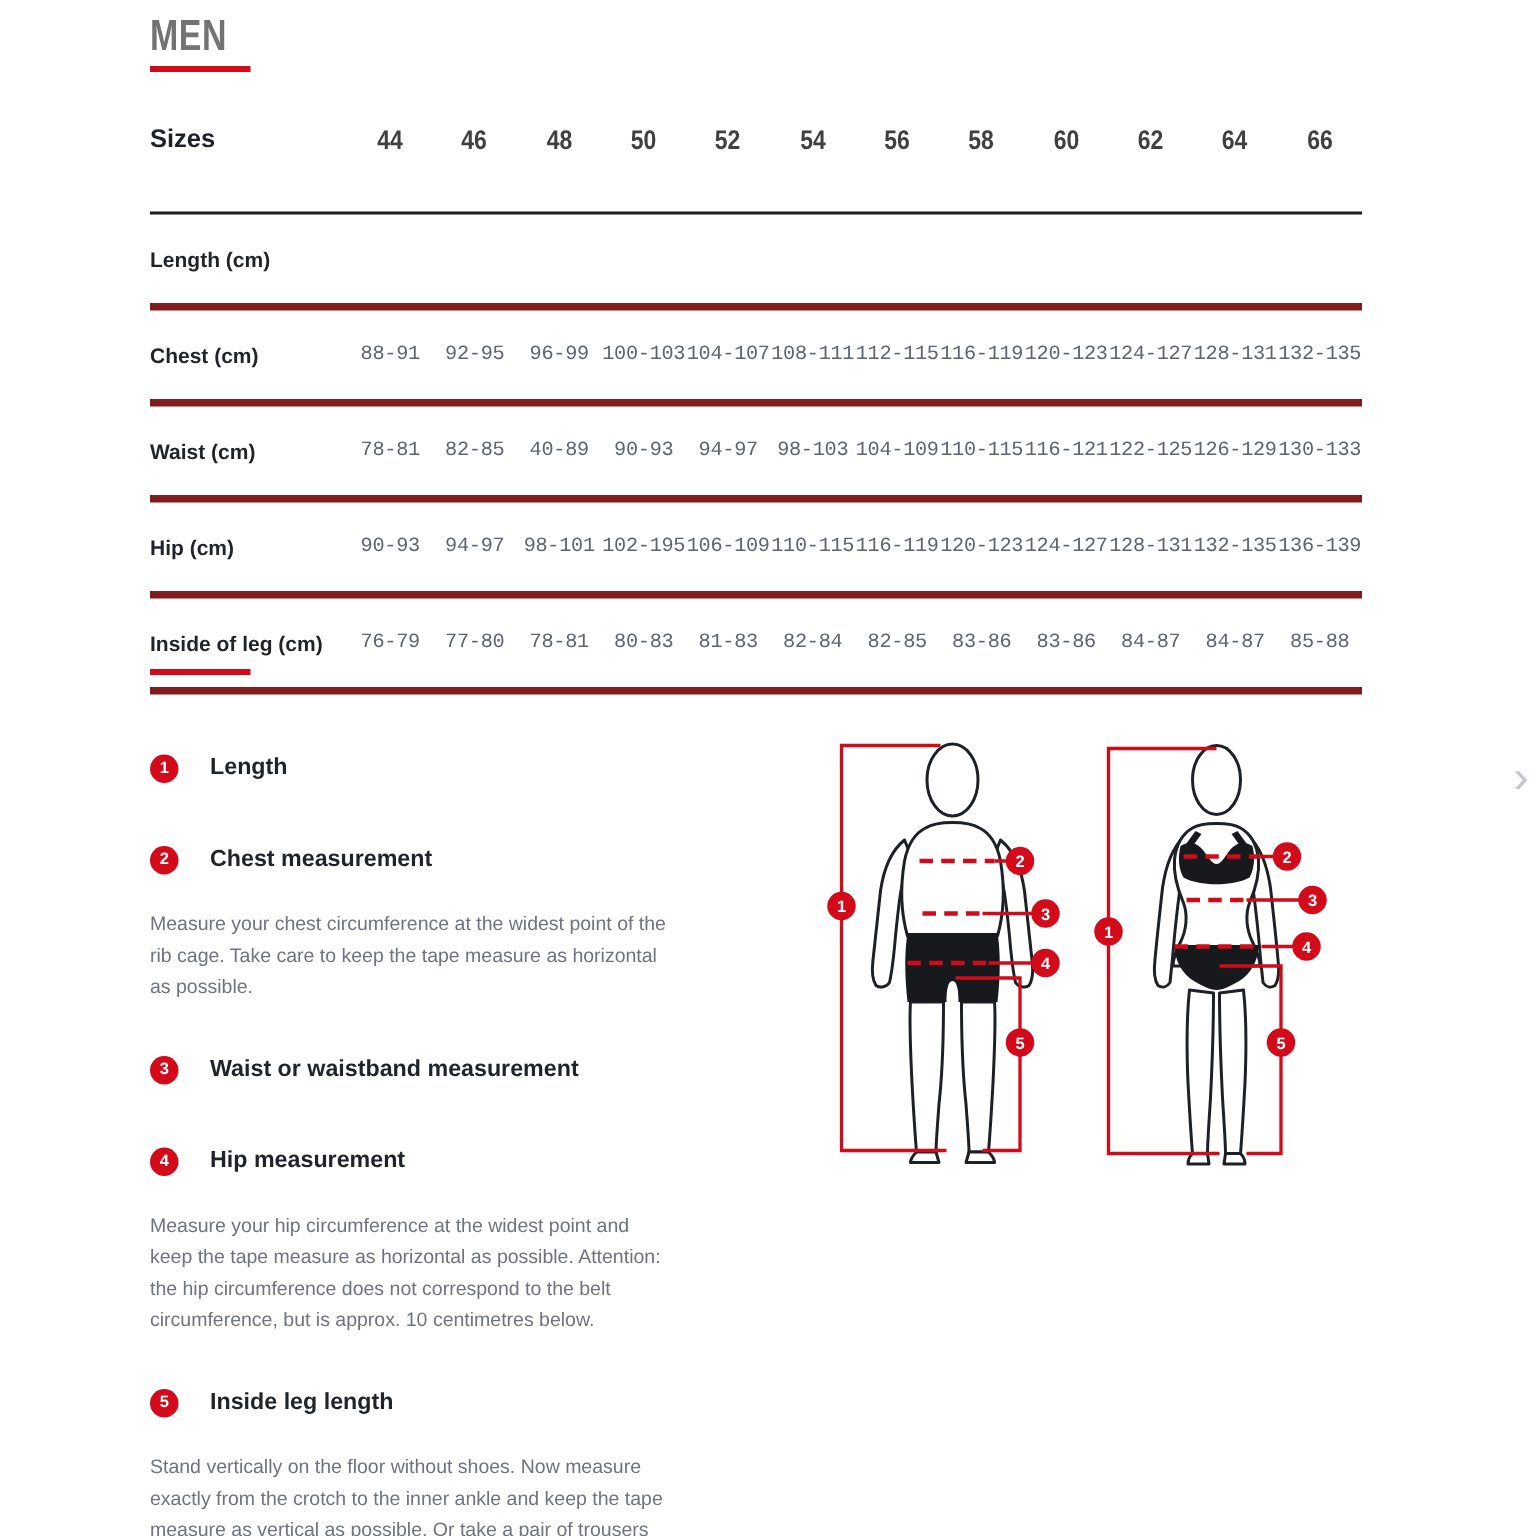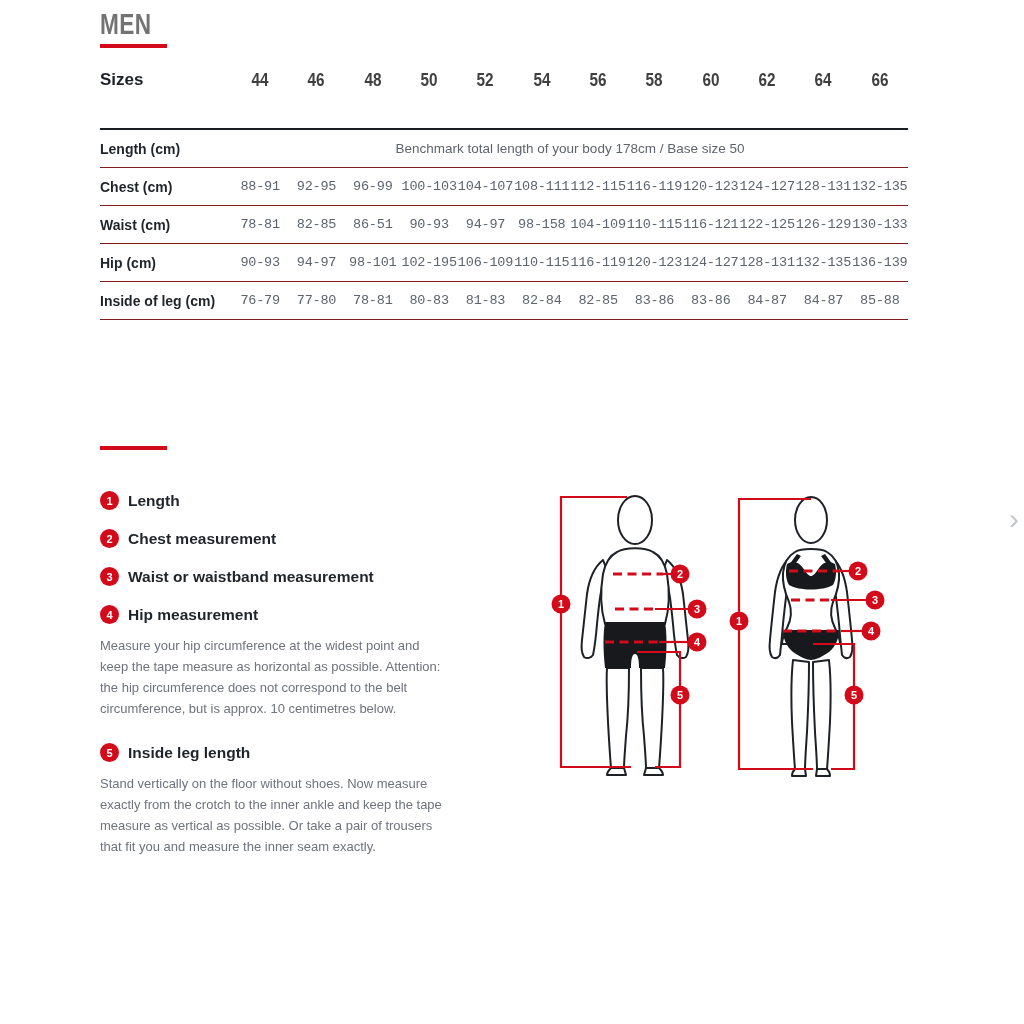--- a/index.html
+++ b/index.html
@@ -3,37 +3,37 @@
 <meta charset="utf-8">
 <style>
   html,body{margin:0;padding:0;background:#fff;}
   #page{position:relative;width:1024px;height:1024px;background:#fff;overflow:hidden;
         font-family:"Liberation Sans","DejaVu Sans",sans-serif;color:#21262c;}
   .condensed{display:inline-block;transform:scaleX(0.78);transform-origin:0 60%;letter-spacing:.5px;}
   
   .sec-title{position:absolute;left:100px;font-size:29px;font-weight:700;color:#737373;white-space:nowrap;}
   .red-underline{position:absolute;left:100px;width:67px;height:4px;background:var(--red);}
   
-  #size-table{position:absolute;left:100px;top:60px;width:808px;}
+  #size-table{position:absolute;left:100px;top:73px;width:808px;}
   .t-grid{display:grid;grid-template-columns:132px repeat(12,1fr);align-items:center;}
   .t-header{height:40px;}
   .t-header .h-label{font-size:17px;font-weight:700;color:#1d2127;}
   .t-header .h-size{text-align:center;font-size:18px;font-weight:700;color:#404040;}
   .t-header .h-size span{display:inline-block;transform:scaleX(.85);}
   #t-rows{margin-top:28px;border-top:2px solid #191c20;}
-  .t-row{height:38px;border-bottom:1px solid #7f1d1d;box-sizing:border-box;}
+  .t-row{height:64px;border-bottom:5px solid #7f1d1d;box-sizing:border-box;}
   .r-label{font-size:14px;font-weight:700;color:#1f242a;}
   .r-val{text-align:center;font-size:13.5px;color:#5d646e;letter-spacing:-.2px;white-space:nowrap;font-family:Liberation Mono, monospace;}
   .r-span{grid-column:2 / -1;text-align:center;font-size:13.5px;color:#5d646e;}
   
   #hm-list{position:absolute;left:100px;top:472px;width:346px;}
   .hm-item{display:flex;align-items:center;gap:9px;margin-top:19px;}
   .num-badge{flex:0 0 auto;width:19px;height:19px;border-radius:50%;background:var(--red);color:#fff;
              font-size:11px;font-weight:700;display:flex;align-items:center;justify-content:center;}
-  .hm-title{font-size:15.5px;font-weight:700;color:#1f242a;margin:0;}
+  .hm-title{font-size:15.5px;font-weight:700;color:#1f242a;margin:12px;}
   .hm-para{margin:11px 0 24px 0;font-size:13px;line-height:21px;color:#6e737c;}
   
   #diagrams{position:absolute;left:543px;top:472px;width:360px;height:320px;display:flex;gap:-4px;}
   .fig{width:180px;height:320px;}
   .carousel-arrow{position:absolute;left:1009px;top:502px;font-size:30px;color:#c3c7cc;user-select:none;}
 </style>
 </head>
 <body>
 
 <div id="page" style="--red:#d20a1a;">
@@ -56,45 +56,44 @@
       <div class="h-size"><span>58</span></div>
       <div class="h-size"><span>60</span></div>
       <div class="h-size"><span>62</span></div>
       <div class="h-size"><span>64</span></div>
       <div class="h-size"><span>66</span></div>
     </div>
 
     <div id="t-rows">
       <div class="t-grid t-row">
         <div class="r-label">Length (cm)</div>
-        <div class="r-span">Benchmark total length of your body 178cm / Base size 50</div>
       </div>
       <div class="t-grid t-row">
         <div class="r-label">Chest (cm)</div>
         <div class="r-val">88-91</div>
         <div class="r-val">92-95</div>
         <div class="r-val">96-99</div>
         <div class="r-val">100-103</div>
         <div class="r-val">104-107</div>
         <div class="r-val">108-111</div>
         <div class="r-val">112-115</div>
         <div class="r-val">116-119</div>
         <div class="r-val">120-123</div>
         <div class="r-val">124-127</div>
         <div class="r-val">128-131</div>
         <div class="r-val">132-135</div>
       </div>
       <div class="t-grid t-row">
         <div class="r-label">Waist (cm)</div>
         <div class="r-val">78-81</div>
         <div class="r-val">82-85</div>
-        <div class="r-val">86-51</div>
+        <div class="r-val">40-89</div>
         <div class="r-val">90-93</div>
         <div class="r-val">94-97</div>
-        <div class="r-val">98-158</div>
+        <div class="r-val">98-103</div>
         <div class="r-val">104-109</div>
         <div class="r-val">110-115</div>
         <div class="r-val">116-121</div>
         <div class="r-val">122-125</div>
         <div class="r-val">126-129</div>
         <div class="r-val">130-133</div>
       </div>
       <div class="t-grid t-row">
         <div class="r-label">Hip (cm)</div>
         <div class="r-val">90-93</div>
@@ -132,20 +131,21 @@
 
   <div id="hm-list">
     <div class="hm-item">
       <span class="num-badge">1</span>
       <h3 class="hm-title">Length</h3>
     </div>
     <div class="hm-item">
       <span class="num-badge">2</span>
       <h3 class="hm-title">Chest measurement</h3>
     </div>
+    <p class="hm-para">Measure your chest circumference at the widest point of the rib cage. Take care to keep the tape measure as horizontal as possible.</p>
     <div class="hm-item">
       <span class="num-badge">3</span>
       <h3 class="hm-title">Waist or waistband measurement</h3>
     </div>
     <div class="hm-item">
       <span class="num-badge">4</span>
       <h3 class="hm-title">Hip measurement</h3>
     </div>
     <p class="hm-para">Measure your hip circumference at the widest point and keep the tape measure as horizontal as possible. Attention: the hip circumference does not correspond to the belt circumference, but is approx. 10 centimetres below.</p>
     <div class="hm-item">

